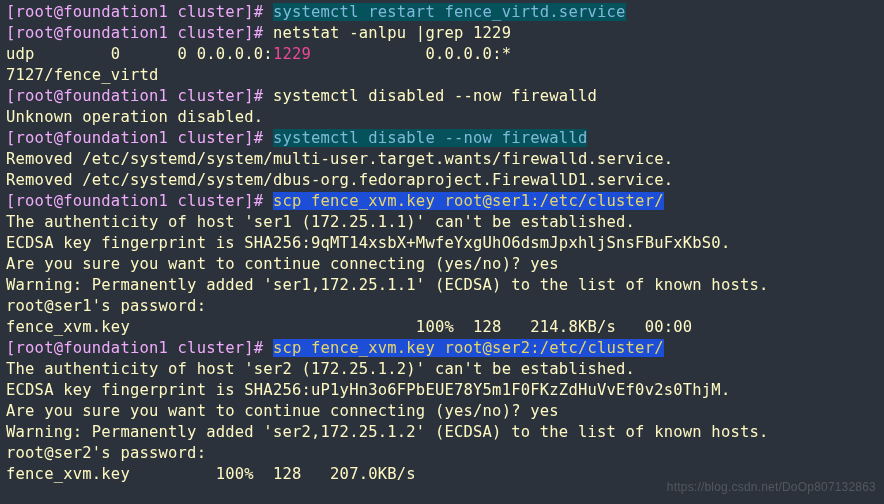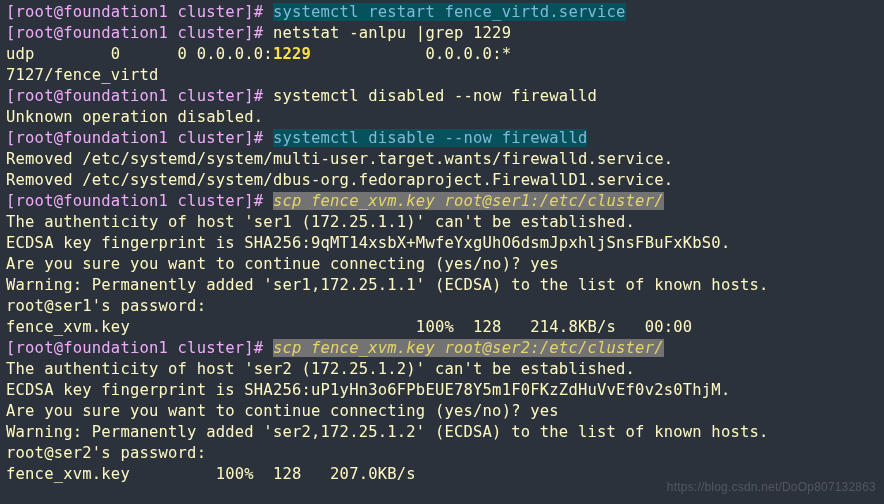--- a/index.html
+++ b/index.html
@@ -14,29 +14,28 @@
     color: #d0d7de;
     overflow: hidden;
     letter-spacing: 0.2px;
   }
   .terminal {
     padding: 2px 6px;
     white-space: pre;
   }
   .line { display: block; }
   .user, .prompt-txt { color: #f0abfc; }
-  .red { color: #fde047; font-weight: bold; }
+  .red { color: #ec4899; font-weight: normal; }
   .hi-cmd {
     color: #7fb9d8;
     background: #06525c;
   }
   .yel-cmd {
     color: #e5d46a;
-    background: #737373;
-    font-style: italic;
+    background: #1d4ed8;
   }
   .plain { color: #fef9c3; }
   .watermark {
     position: absolute;
     right: 8px;
     bottom: 6px;
     color: rgba(200,200,200,0.25);
     font-size: 12px;
     font-family: sans-serif;
     pointer-events: none;

